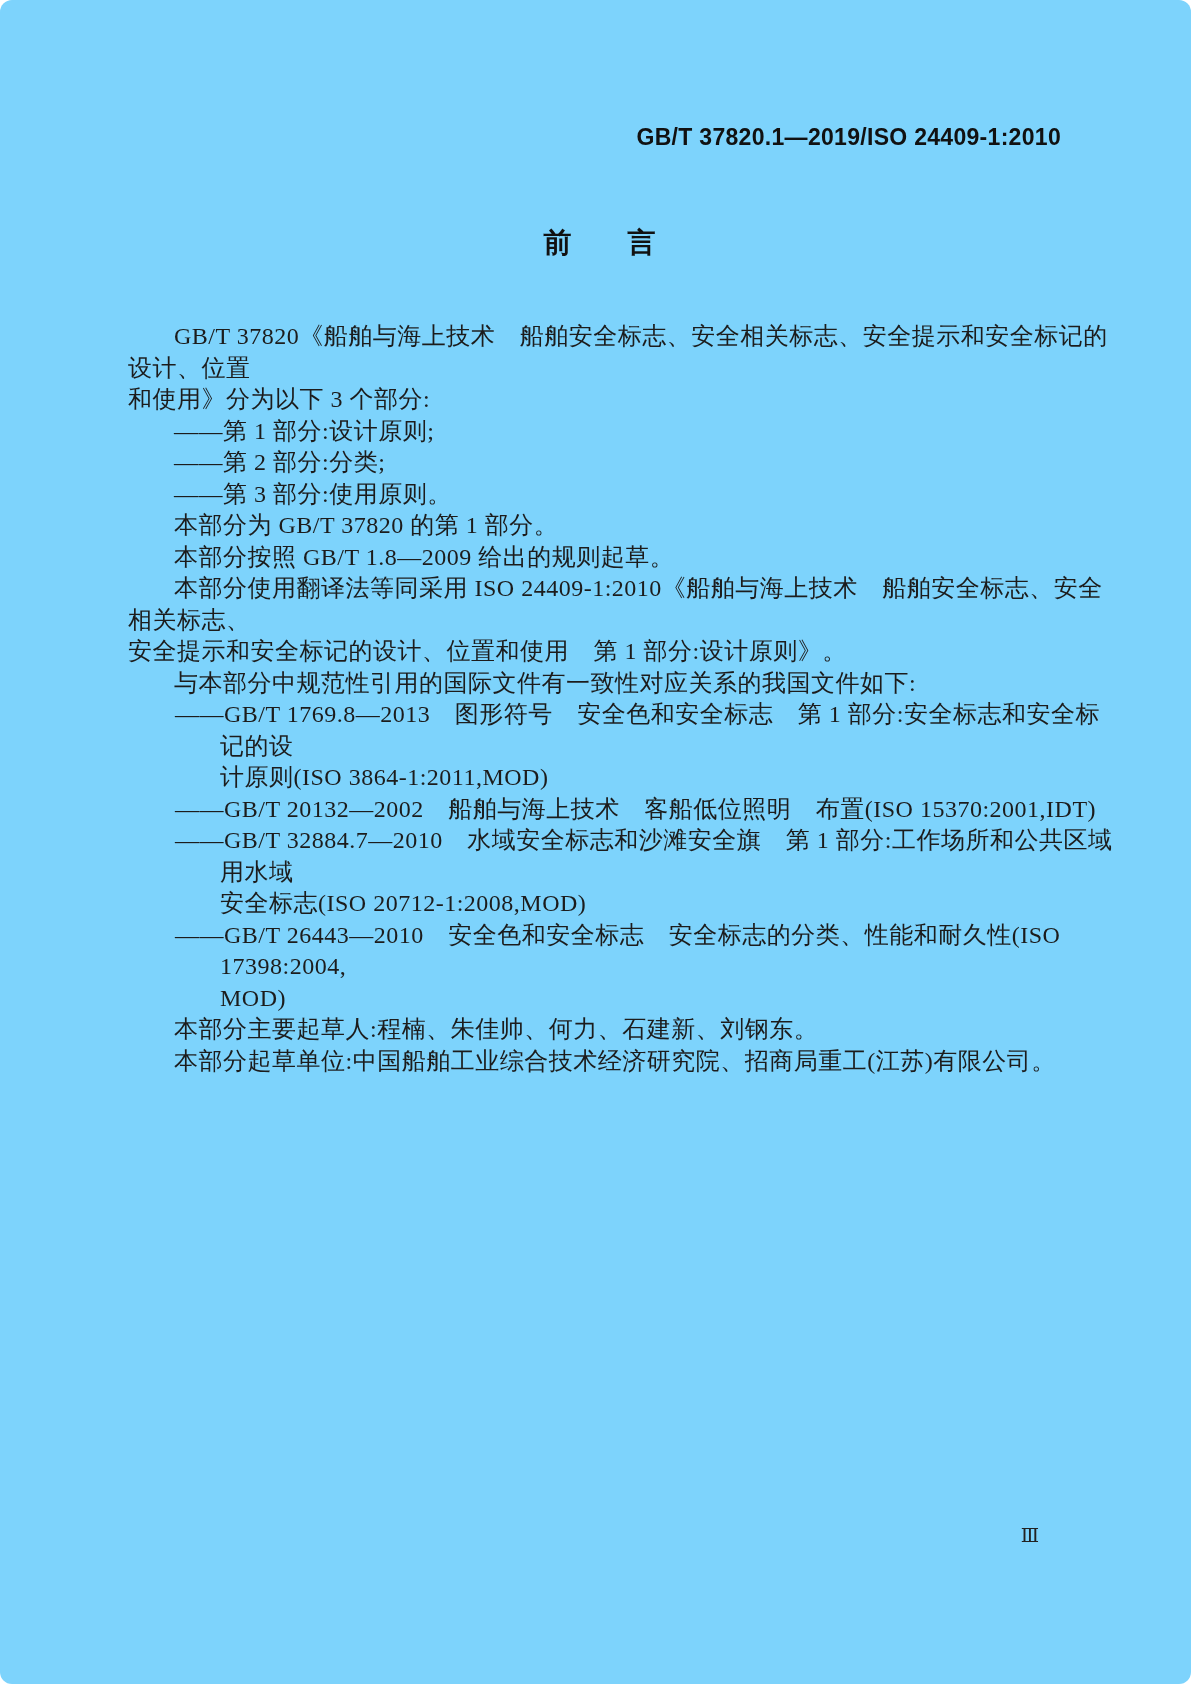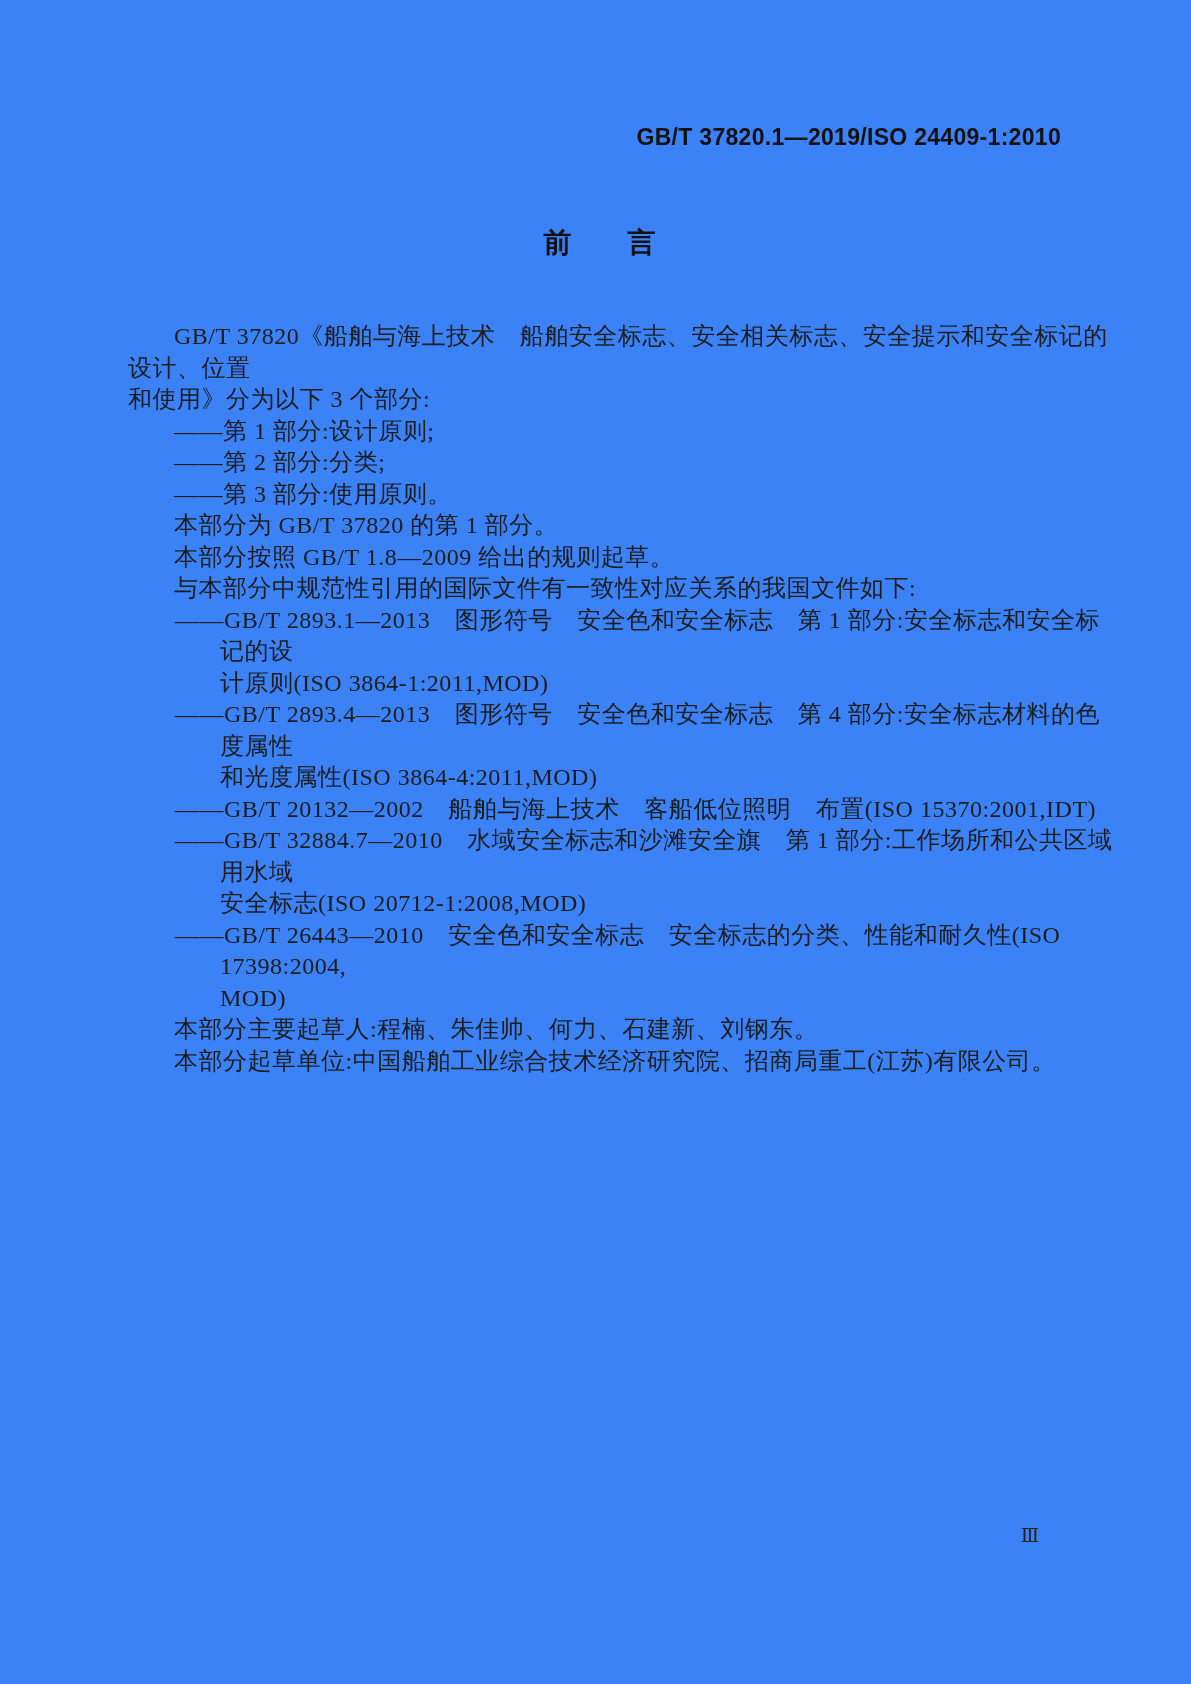--- a/index.html
+++ b/index.html
@@ -8,21 +8,22 @@
     height: 1684px;
     background: #ffffff;
     position: relative;
     font-family: "Liberation Serif", "DejaVu Serif", serif;
     color: #1c1c1c;
     overflow: hidden;
   }
   .page {
     position: absolute;
     inset: 0;
-    background: #3b82f6;
+    background: #7dd3fc;
+    border-radius: 12px;
   }
   .std-header {
     position: absolute;
     top: 124px;
     right: 130px;
     font-family: "Liberation Sans", "DejaVu Sans", sans-serif;
     font-weight: 700;
     font-size: 23px;
     letter-spacing: 0.3px;
     color: #111111;
@@ -68,21 +69,21 @@
 </head>
 <body>
 
 <div class="page">
 
   <div class="std-header">GB/T 37820.1—2019/ISO 24409-1:2010</div>
 
   <div class="doc-title">前　　言</div>
 
   <div class="content"><p class="p p-indent">GB/T 37820《船舶与海上技术　船舶安全标志、安全相关标志、安全提示和安全标记的设计、位置
-和使用》分为以下 3 个部分:</p><p class="p p-indent">——第 1 部分:设计原则;</p><p class="p p-indent">——第 2 部分:分类;</p><p class="p p-indent">——第 3 部分:使用原则。</p><p class="p p-indent">本部分为 GB/T 37820 的第 1 部分。</p><p class="p p-indent">本部分按照 GB/T 1.8—2009 给出的规则起草。</p><p class="p p-indent">与本部分中规范性引用的国际文件有一致性对应关系的我国文件如下:</p><p class="p p-ref">——GB/T 2893.1—2013　图形符号　安全色和安全标志　第 1 部分:安全标志和安全标记的设
-计原则(ISO 3864-1:2011,MOD)</p><p class="p p-ref">——GB/T 2893.4—2013　图形符号　安全色和安全标志　第 4 部分:安全标志材料的色度属性
-和光度属性(ISO 3864-4:2011,MOD)</p><p class="p p-ref">——GB/T 20132—2002　船舶与海上技术　客船低位照明　布置(ISO 15370:2001,IDT)</p><p class="p p-ref">——GB/T 32884.7—2010　水域安全标志和沙滩安全旗　第 1 部分:工作场所和公共区域用水域
+和使用》分为以下 3 个部分:</p><p class="p p-indent">——第 1 部分:设计原则;</p><p class="p p-indent">——第 2 部分:分类;</p><p class="p p-indent">——第 3 部分:使用原则。</p><p class="p p-indent">本部分为 GB/T 37820 的第 1 部分。</p><p class="p p-indent">本部分按照 GB/T 1.8—2009 给出的规则起草。</p><p class="p p-indent">本部分使用翻译法等同采用 ISO 24409-1:2010《船舶与海上技术　船舶安全标志、安全相关标志、
+安全提示和安全标记的设计、位置和使用　第 1 部分:设计原则》。</p><p class="p p-indent">与本部分中规范性引用的国际文件有一致性对应关系的我国文件如下:</p><p class="p p-ref">——GB/T 1769.8—2013　图形符号　安全色和安全标志　第 1 部分:安全标志和安全标记的设
+计原则(ISO 3864-1:2011,MOD)</p><p class="p p-ref">——GB/T 20132—2002　船舶与海上技术　客船低位照明　布置(ISO 15370:2001,IDT)</p><p class="p p-ref">——GB/T 32884.7—2010　水域安全标志和沙滩安全旗　第 1 部分:工作场所和公共区域用水域
 安全标志(ISO 20712-1:2008,MOD)</p><p class="p p-ref">——GB/T 26443—2010　安全色和安全标志　安全标志的分类、性能和耐久性(ISO 17398:2004,
 MOD)</p><p class="p p-indent">本部分主要起草人:程楠、朱佳帅、何力、石建新、刘钢东。</p><p class="p p-indent">本部分起草单位:中国船舶工业综合技术经济研究院、招商局重工(江苏)有限公司。</p></div>
 
   <div class="page-num">Ⅲ</div>
 
 </div>
 
 </body></html>

